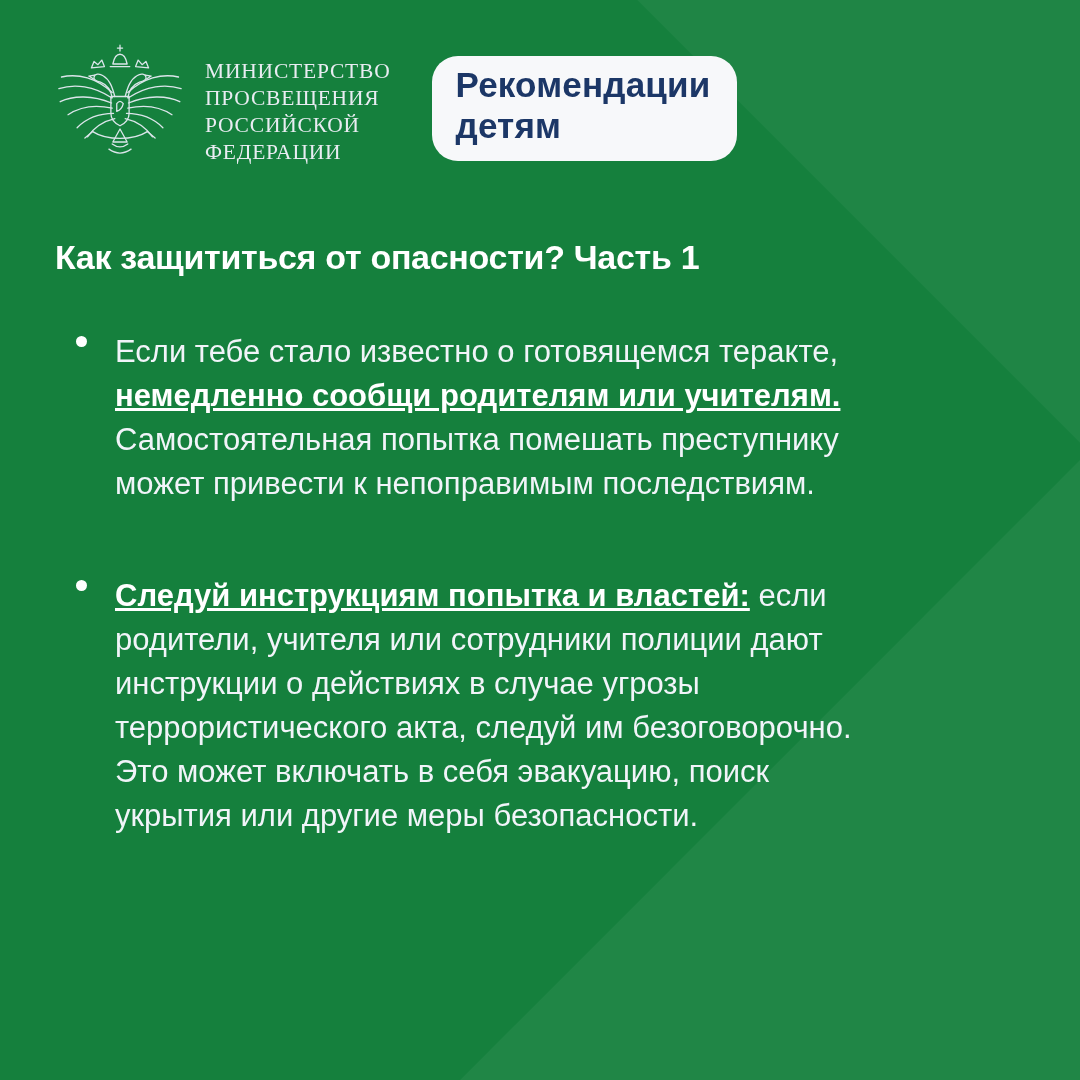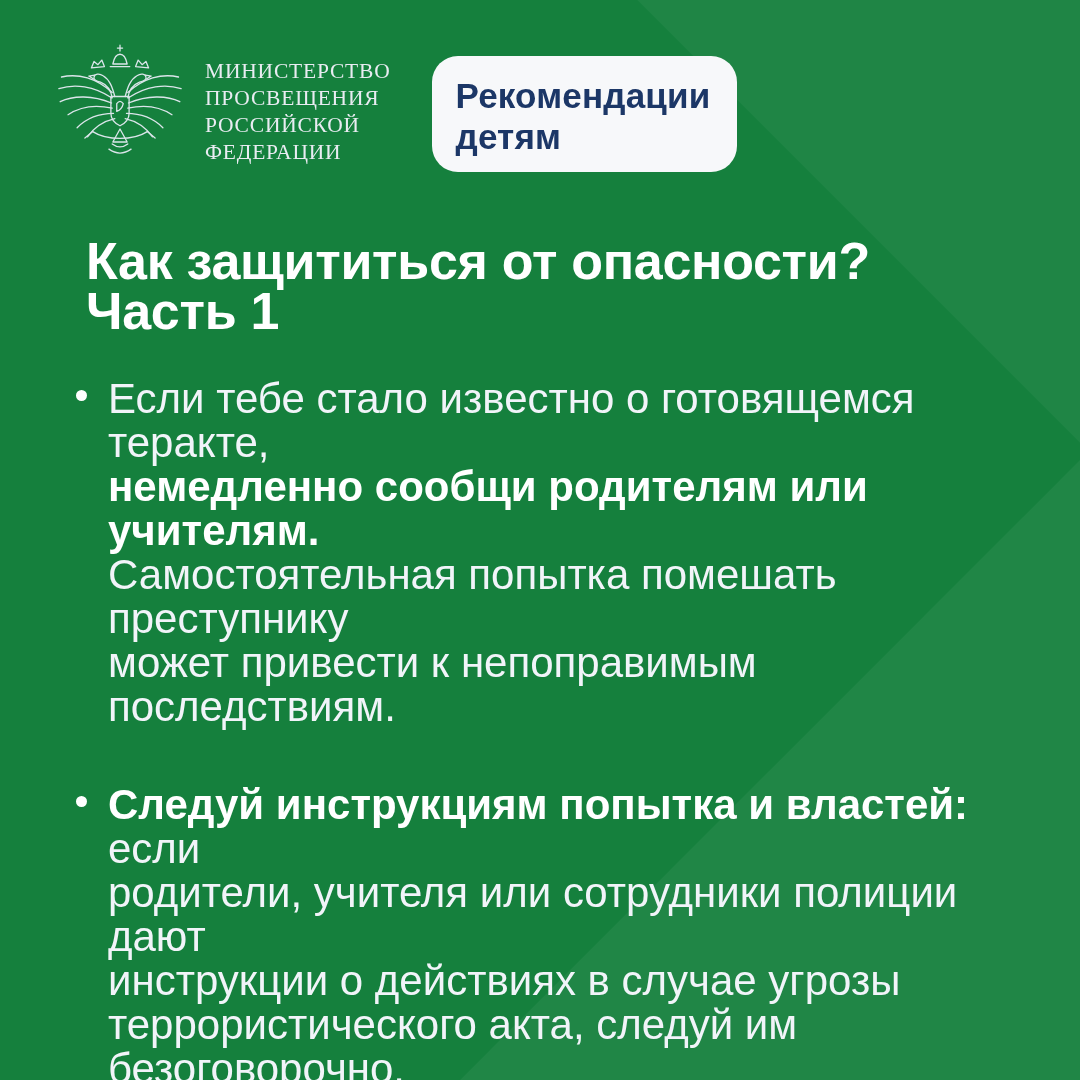--- a/index.html
+++ b/index.html
@@ -36,35 +36,35 @@
     line-height:27px;
     letter-spacing:0.8px;
     color:#e9ecf2;
     white-space:pre-line;
     text-transform:uppercase;
   }
   .badge {
     margin:18px 0 0 42px;
     background:#f7f8fa;
     border-radius:26px;
-    padding:19px 26px 15px 23px;
+    padding:8px 26px 15px 23px;
     display:inline-block;
   }
   .badge span {
     font-weight:bold;
     font-size:35px;
     line-height:41px;
     color:#1c3767;
     white-space:pre-line;
     letter-spacing:0.2px;
   }
   h1.title {
     position:relative;
-    margin:64px 55px 0 86px;
-    font-size:52px;
+    margin:64px 55px 0 55px;
+    font-size:34px;
     line-height:50px;
     font-weight:bold;
     letter-spacing:-0.3px;
     color:#ffffff;
   }
   ul.bullets {
     position:relative;
     list-style:none;
     margin:37px 0 0 0;
     padding:0 55px;
@@ -75,29 +75,29 @@
     margin-bottom:46px;
   }
   .dot {
     flex:none;
     width:11px; height:11px;
     border-radius:50%;
     background:#ffffff;
     margin:17px 17px 0 21px;
   }
   .btext {
-    margin:4px;
+    margin:11px;
     width:930px;
-    font-size:42px;
+    font-size:31px;
     line-height:44px;
     font-weight:400;
     color:#f1f4f9;
     white-space:pre-line;
   }
-  .btext .b { font-weight:bold; color:#ffffff; }
+  .btext .b { font-weight:bold; color:#ffffff;text-decoration:underline; }
 </style>
 </head>
 <body>
 
 <div class="poster">
   <div class="facet facet-top-right"></div>
   <div class="facet facet-bottom-right"></div>
 
   <div class="header">
     <div class="emblem">
@@ -162,17 +162,17 @@
 </span><span class="b">немедленно сообщи родителям или учителям.</span><span>
 Самостоятельная попытка помешать преступнику
 может привести к непоправимым последствиям.</span></p>
       </li>
       <li>
         <span class="dot"></span>
         <p class="btext"><span class="b">Следуй инструкциям попытка и властей:</span><span> если
 родители, учителя или сотрудники полиции дают
 инструкции о действиях в случае угрозы
 террористического акта, следуй им безоговорочно.
-Это может учителям в себя эвакуацию, поиск
+Это может включать в себя эвакуацию, поиск
 укрытия или другие меры безопасности.</span></p>
       </li>
     </ul>
 </div>
 
 </body></html>

